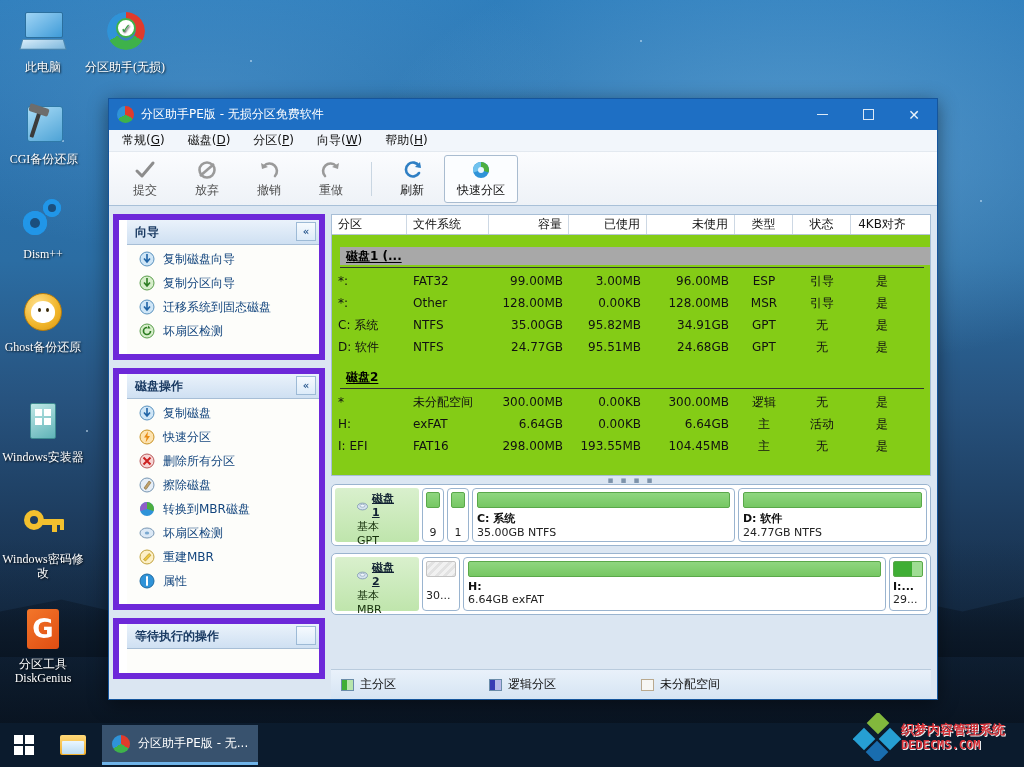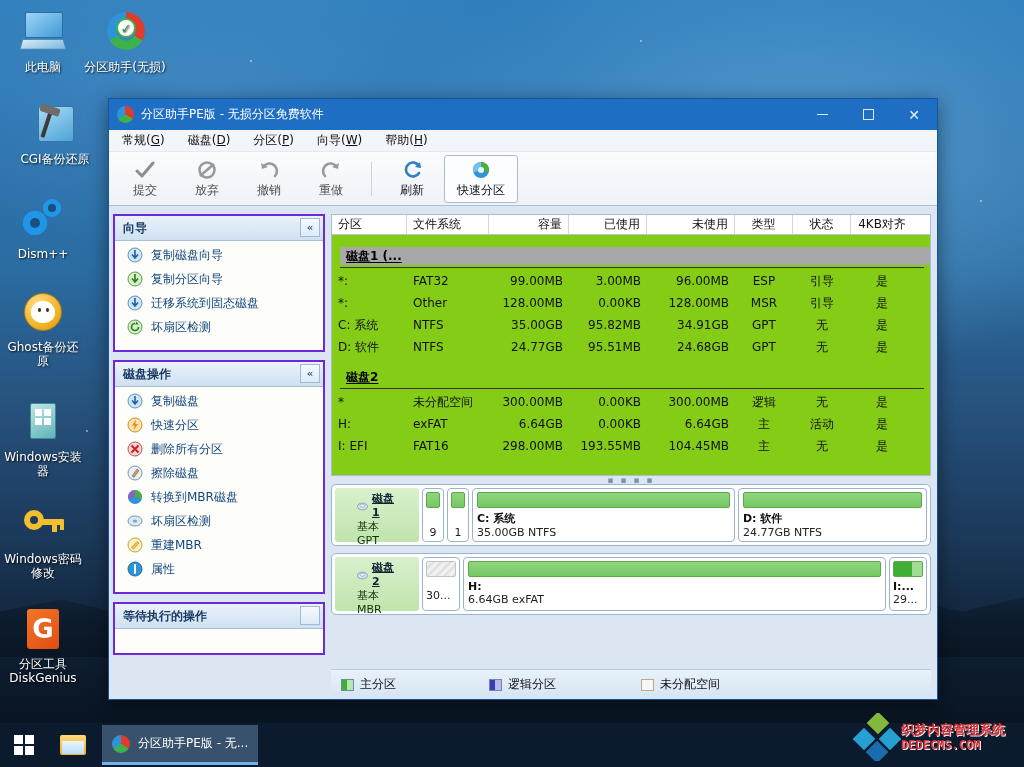--- a/index.html
+++ b/index.html
@@ -34,21 +34,21 @@
   
   .dicon {
     position: absolute; width: 82px; text-align: center;
     color: #ffffff; font-size: 12px; line-height: 14px;
     text-shadow: 1px 1px 2px rgba(0,0,0,0.85);
     cursor: default;
   }
   .dicon .glyph {
     width: 48px; height: 48px; margin: 0 auto 4px auto; position: relative;
   }
-  .dicon .cap { display:block; }
+  .dicon .cap { display:block;font-family:Liberation Serif, serif; }
 
   
   .ic-pc .m1 { position:absolute; left:6px; top:4px; width:38px; height:26px; background:linear-gradient(145deg,#9fd4f5,#3f9bd8); border:1px solid #2b6f9e; border-radius:2px; }
   .ic-pc .m2 { position:absolute; left:2px; top:30px; width:44px; height:12px; background:linear-gradient(160deg,#d8ecf9,#7fb9de); border:1px solid #4d87ae; transform: perspective(40px) rotateX(28deg); }
 
   .ic-pa .ring { position:absolute; left:6px; top:4px; width:38px; height:38px; border-radius:50%;
     background: conic-gradient(#e03b2c 0deg 120deg, #3eb24a 120deg 240deg, #2f93d8 240deg 360deg);
     -webkit-mask: radial-gradient(circle, transparent 9px, #000 10px);
             mask: radial-gradient(circle, transparent 9px, #000 10px); }
   .ic-pa .chk { position:absolute; left:15px; top:10px; width:20px; height:20px; border-radius:50%;
@@ -163,21 +163,21 @@
   .tbtn.active { border:1px solid #a9bcd0; background:#fbfdff; width:74px; }
   .tbtn .ti { height:22px; display:flex; align-items:flex-end; }
   .tb-sep { width:1px; height:34px; background:#c9d6e2; margin:0 8px; }
 
   .svgico { display:block; }
 
   #body-area { flex:1; display:flex; background:#dbe6f2; overflow:hidden; }
 
   
   #sidebar { width:222px; flex:none; padding:8px 6px 6px 4px; display:flex; flex-direction:column; gap:8px; }
-  .panel { background:#fff; border:2px solid #6d28d9; }
+  .panel { background:#fff; border:6px solid #6d28d9;padding-left:8px; }
   .panel-head {
     height:25px; background:linear-gradient(#eaf2fb,#cfe0f2); border-bottom:1px solid #a7bed6;
     display:flex; align-items:center; padding-left:8px; font-weight:bold; font-size:12px; color:#1b3b63;
     position:relative;
   }
   .panel-head .collapse {
     position:absolute; right:3px; top:2px; width:20px; height:19px;
     background:linear-gradient(#f6fafe,#dcebf9); border:1px solid #9dbad6;
     display:flex; align-items:center; justify-content:center; color:#2e5d92; font-size:10px; cursor:default;
   }
@@ -269,21 +269,21 @@
 </div>
 
 <div class="dicon" style="left:84px;top:8px">
   <div class="glyph ic-pa">
       <div class="ring"></div>
       <div class="chk">✓</div>
     </div>
   <span class="cap">分区助手(无损)</span>
 </div>
 
-<div class="dicon" style="left:14px;top:100px">
+<div class="dicon" style="left:3px;top:100px">
   <div class="glyph ic-cgi">
       <div class="plate"></div>
       <div class="hammer"></div>
       <div class="head"></div>
     </div>
   <span class="cap">CGI备份还原</span>
 </div>
 
 <div class="dicon" style="left:2px;top:195px">
   <div class="glyph ic-dism">

